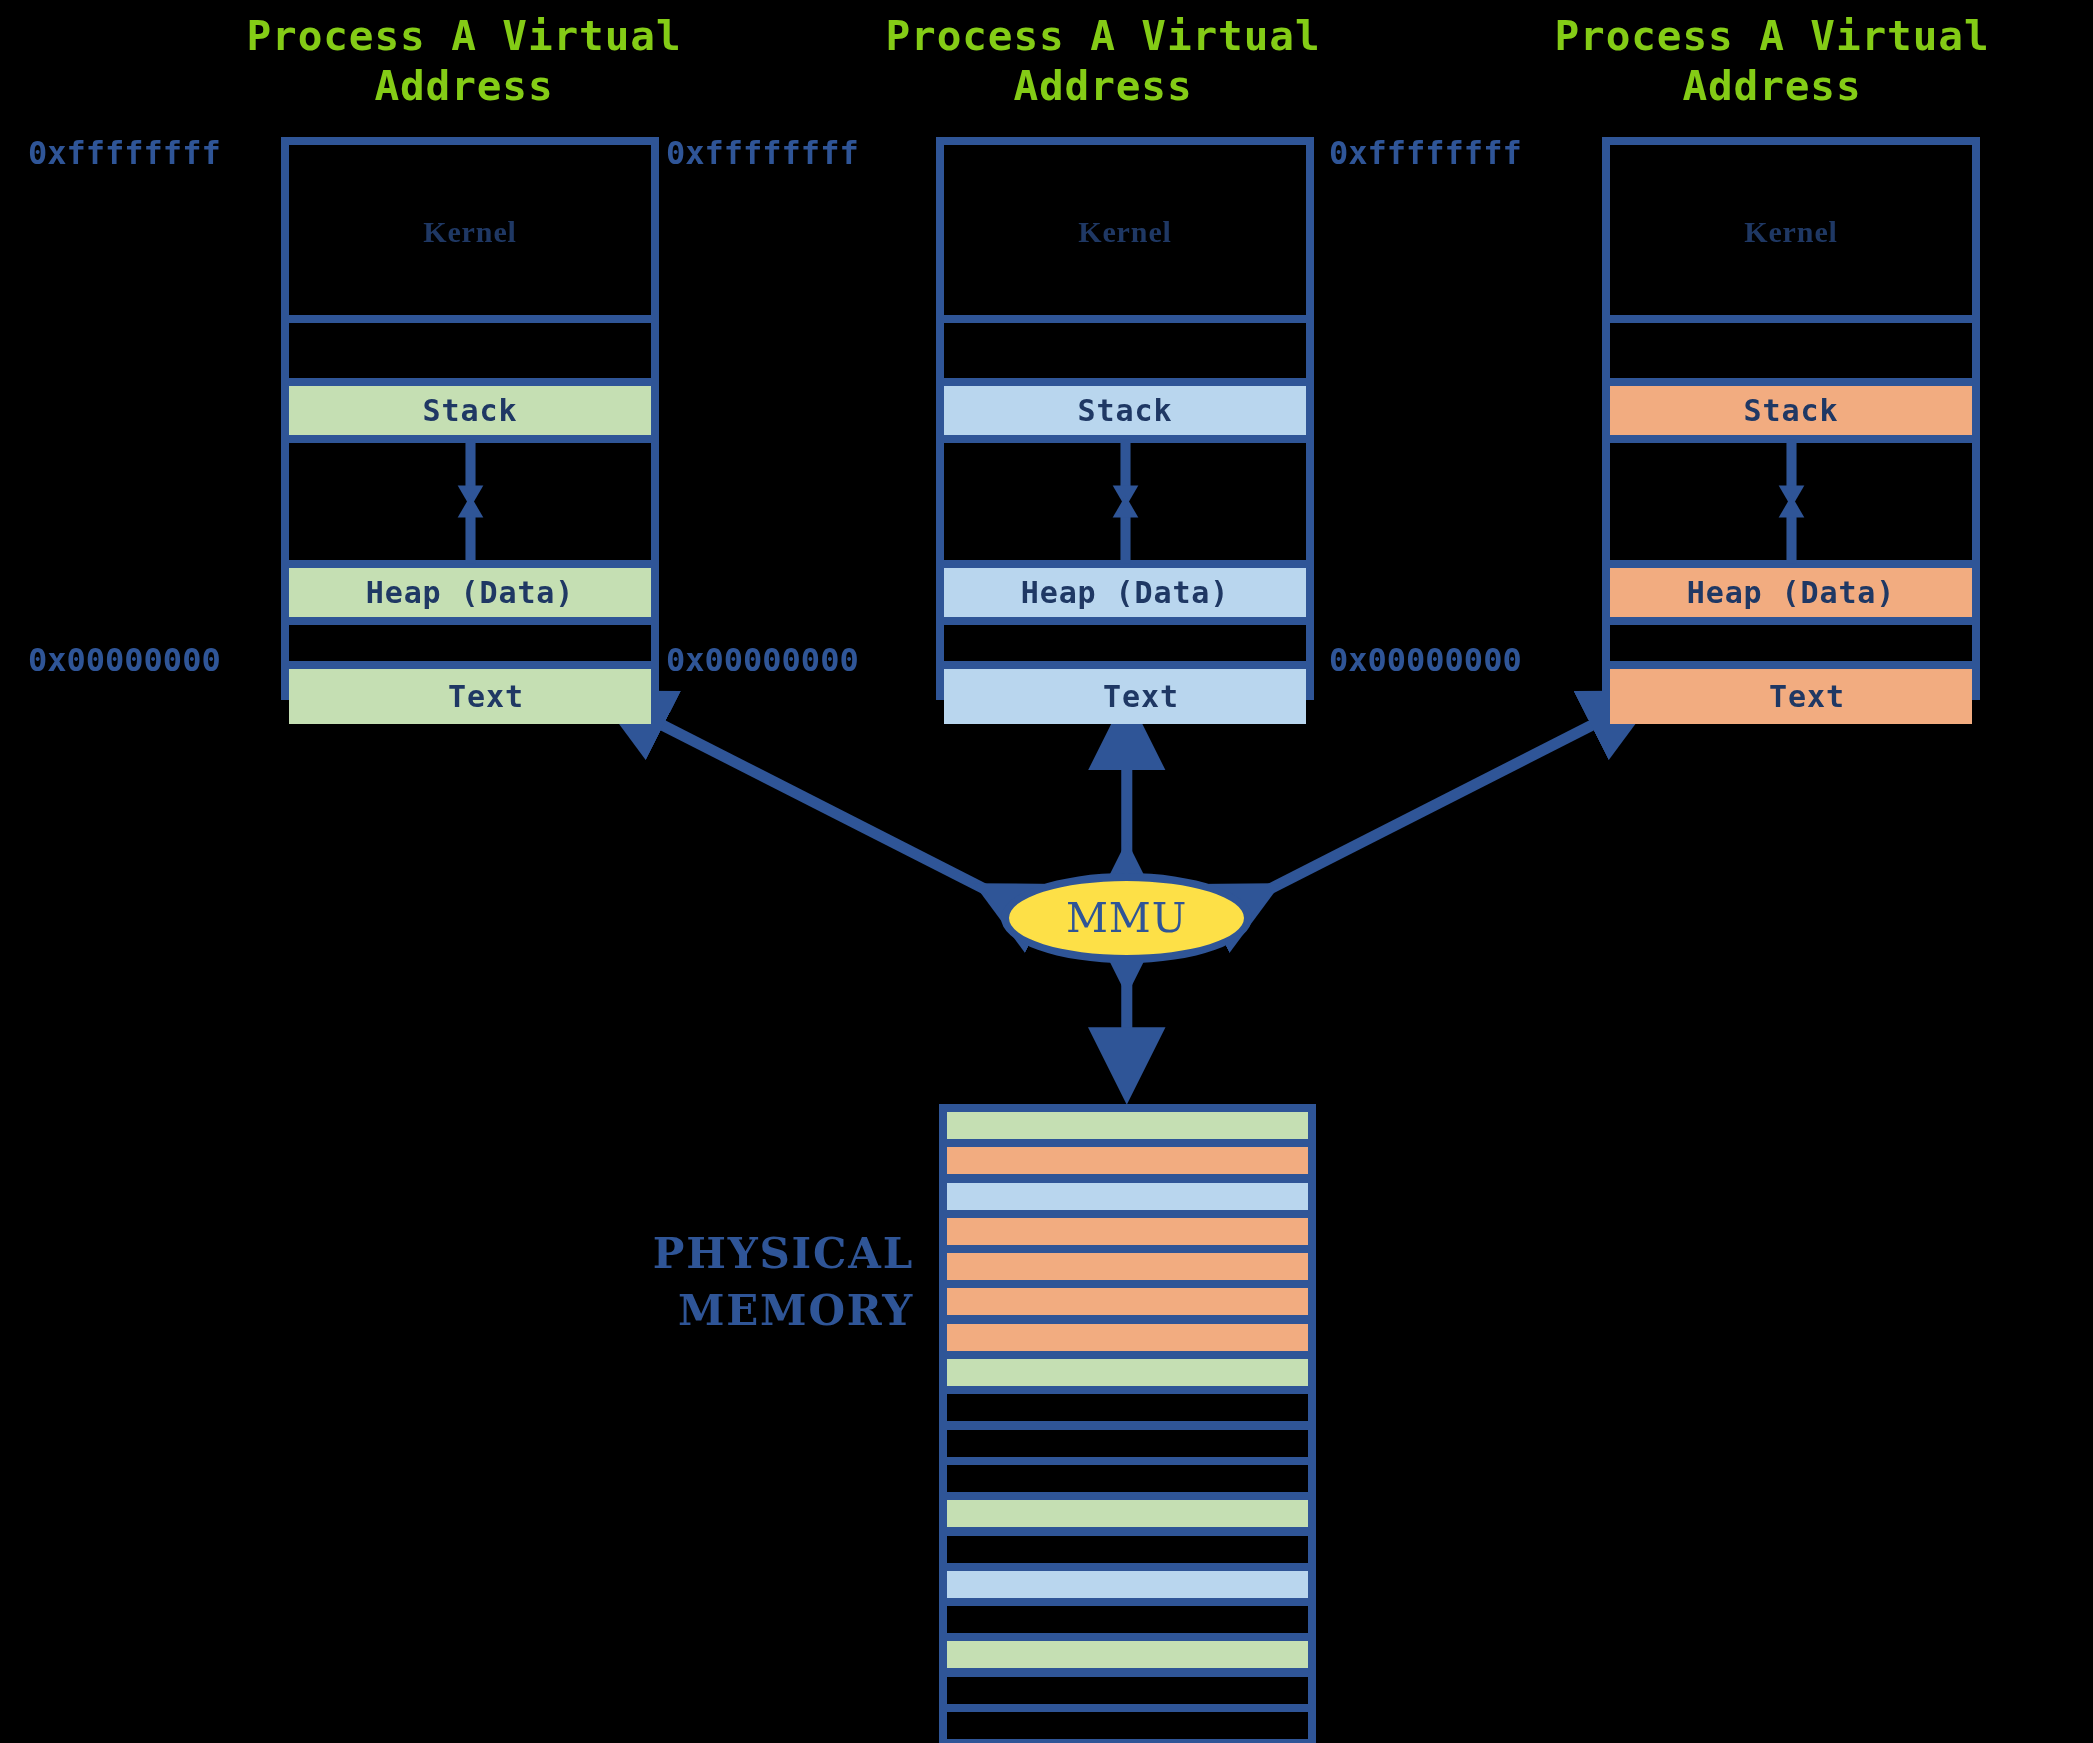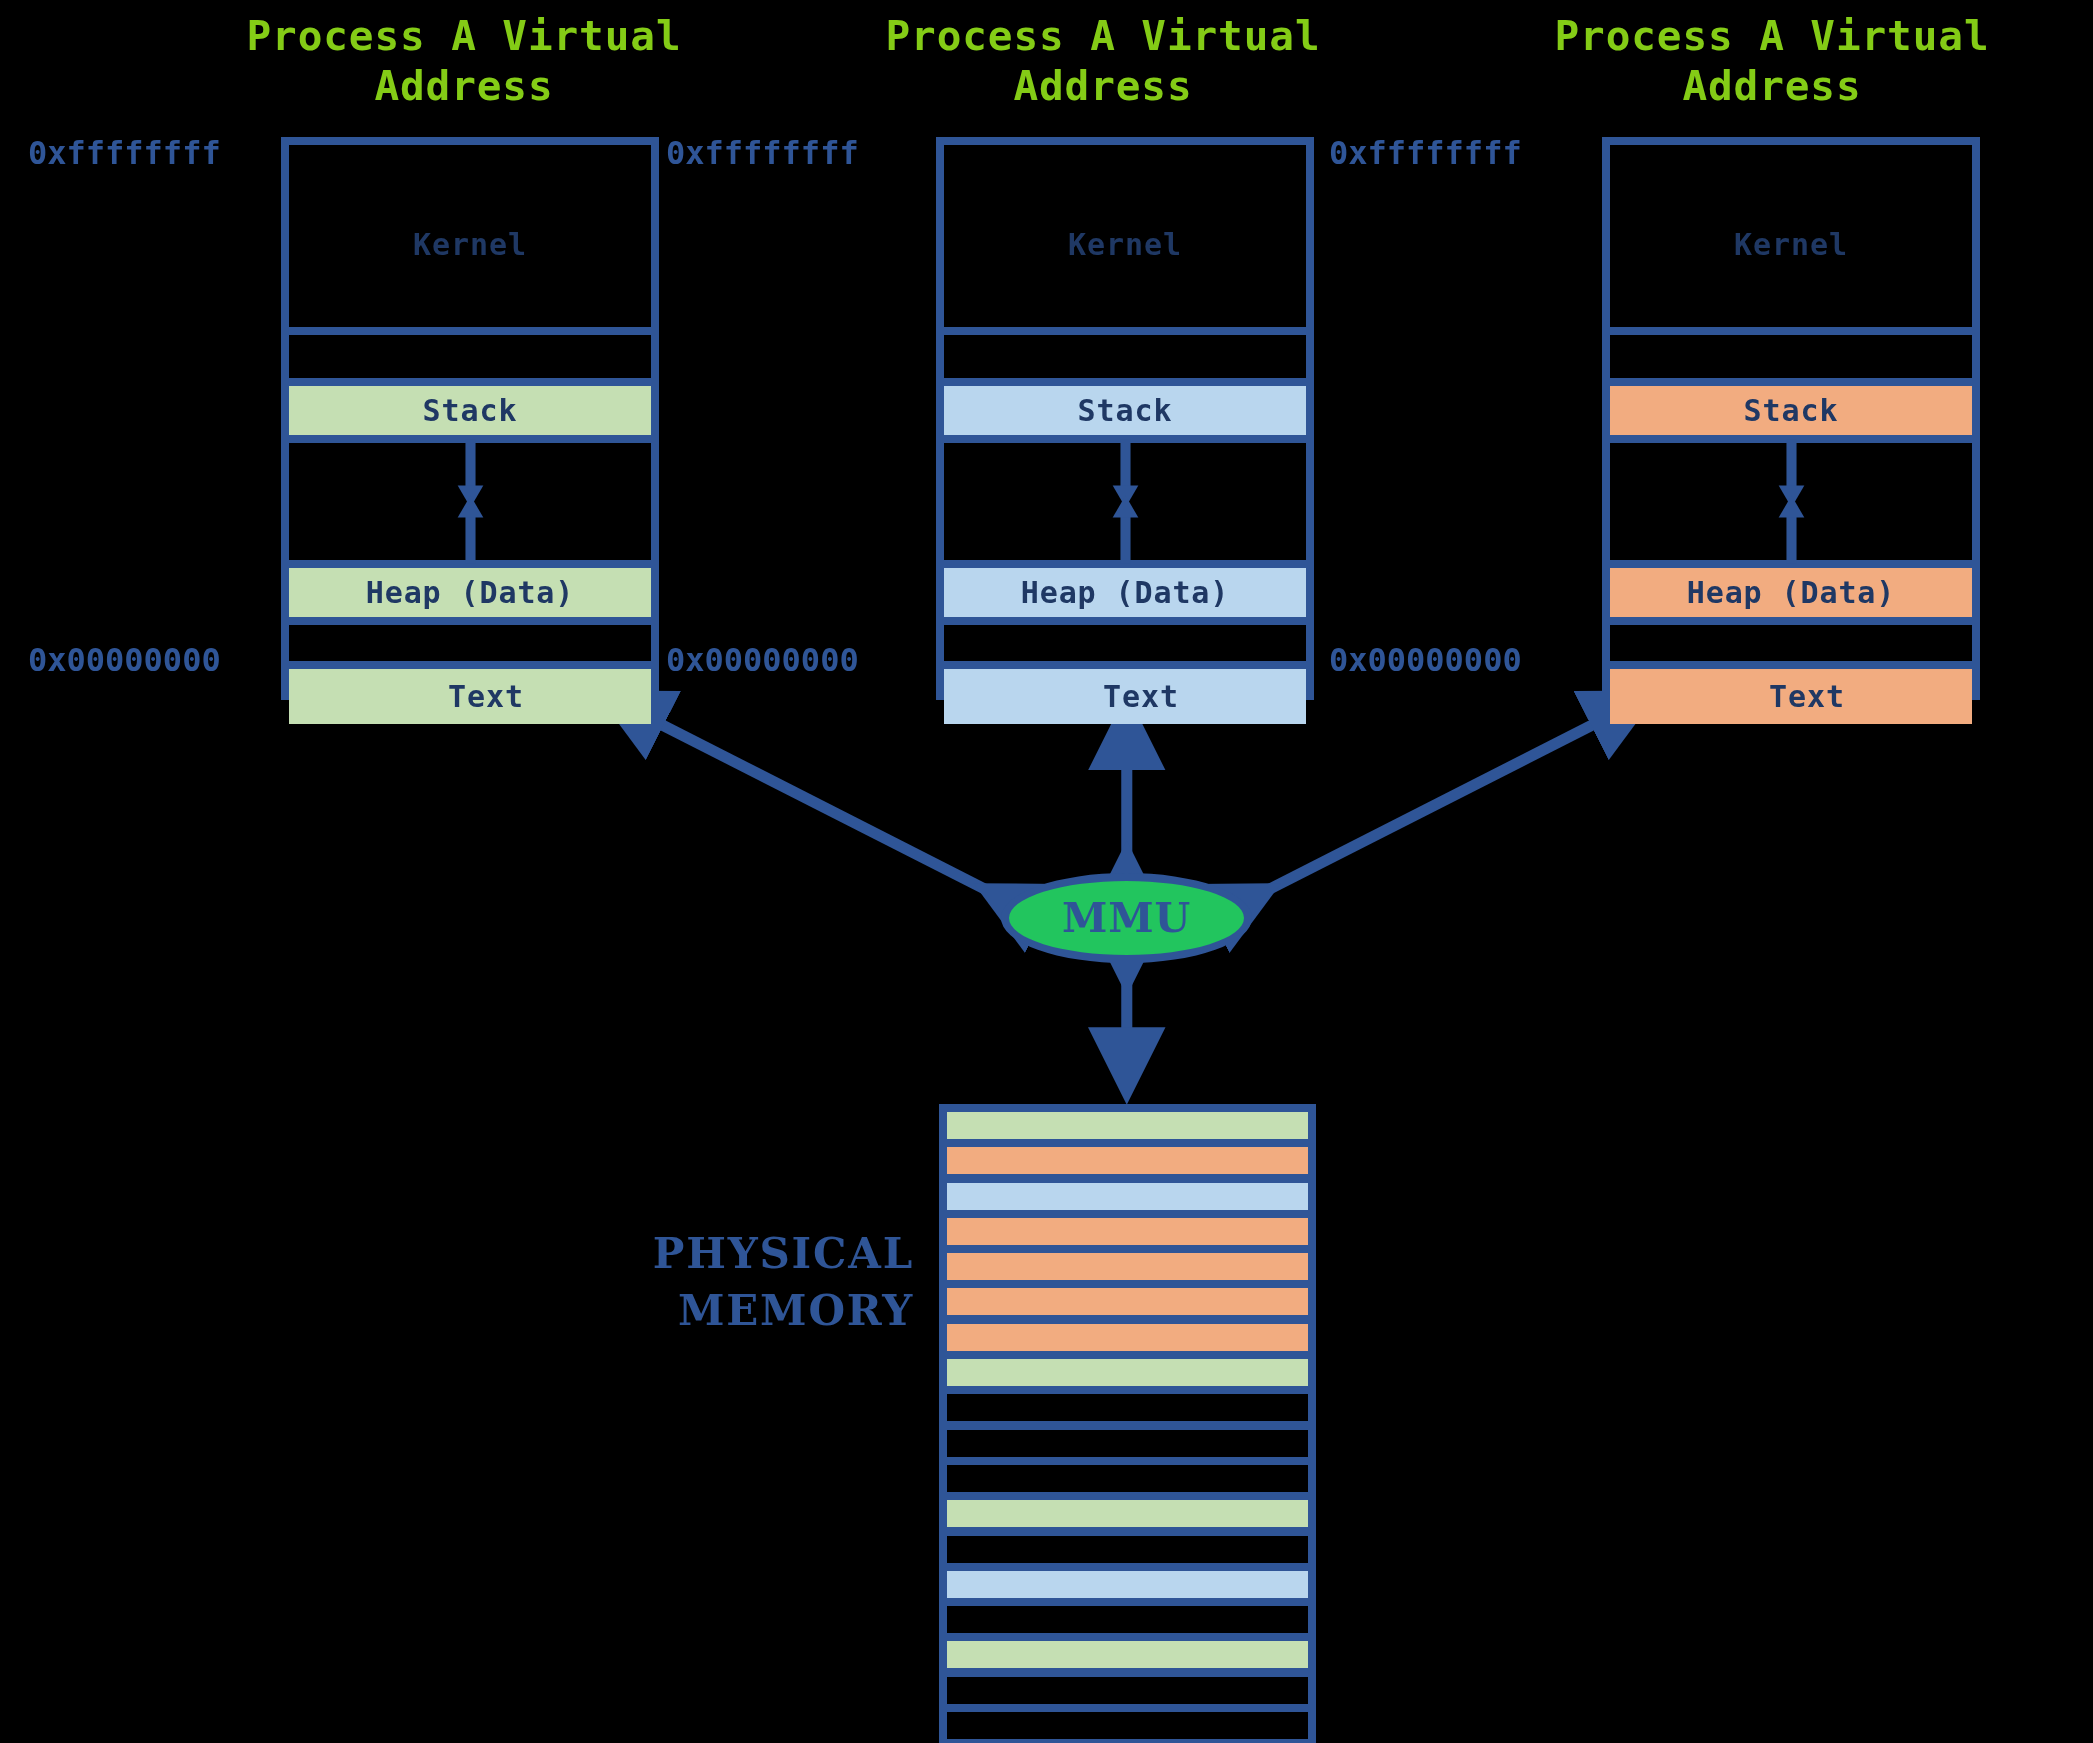--- a/index.html
+++ b/index.html
@@ -50,21 +50,21 @@
     text-align: center;
     display: flex;
     align-items: center;
     justify-content: center;
     letter-spacing: 0.9px;
   }
   .seg.ruled-bottom { border-bottom: 8.3px solid #2f5597; }
   .seg.empty { color: transparent; }
 
   
-  .seg-kernel   { top: 16px;   height: 174px; }
+  .seg-kernel   { top: 4px;   height: 174px; font-family: Liberation Serif, serif; }
   .seg-gap1     { top: 174px; height: 67px;  }
   .seg-stack    { top: 241px; height: 57px; text-align: right;  }
   .seg-void     { top: 298px; height: 125px; }
   .seg-heap     { top: 423px; height: 57px;  }
   .seg-gap2     { top: 480px; height: 44px;  }
   .seg-text     { top: 524px; height: 55px; padding-left: 32px;  }
 
   
   .addr {
     position: absolute;
@@ -83,29 +83,29 @@
     pointer-events: none;
   }
 
   
   .mmu {
     position: absolute;
     box-sizing: border-box;
     width: 251px;
     height: 90px;
     border-radius: 50%;
-    background: #22c55e;
+    background: #fde047;
     border: 8.3px solid #2f5597;
     display: flex;
     align-items: center;
     justify-content: center;
     color: #2f5597;
     font-family: "DejaVu Serif", "Liberation Serif", serif;
     font-size: 41px;
-    font-weight: bold;
+    font-weight: normal;
     letter-spacing: 0.9px;
   }
 
   
   .phys-box {
     position: absolute;
     box-sizing: border-box;
     border: 8.3px solid #2f5597;
     background: #2f5597;
     width: 377px;

